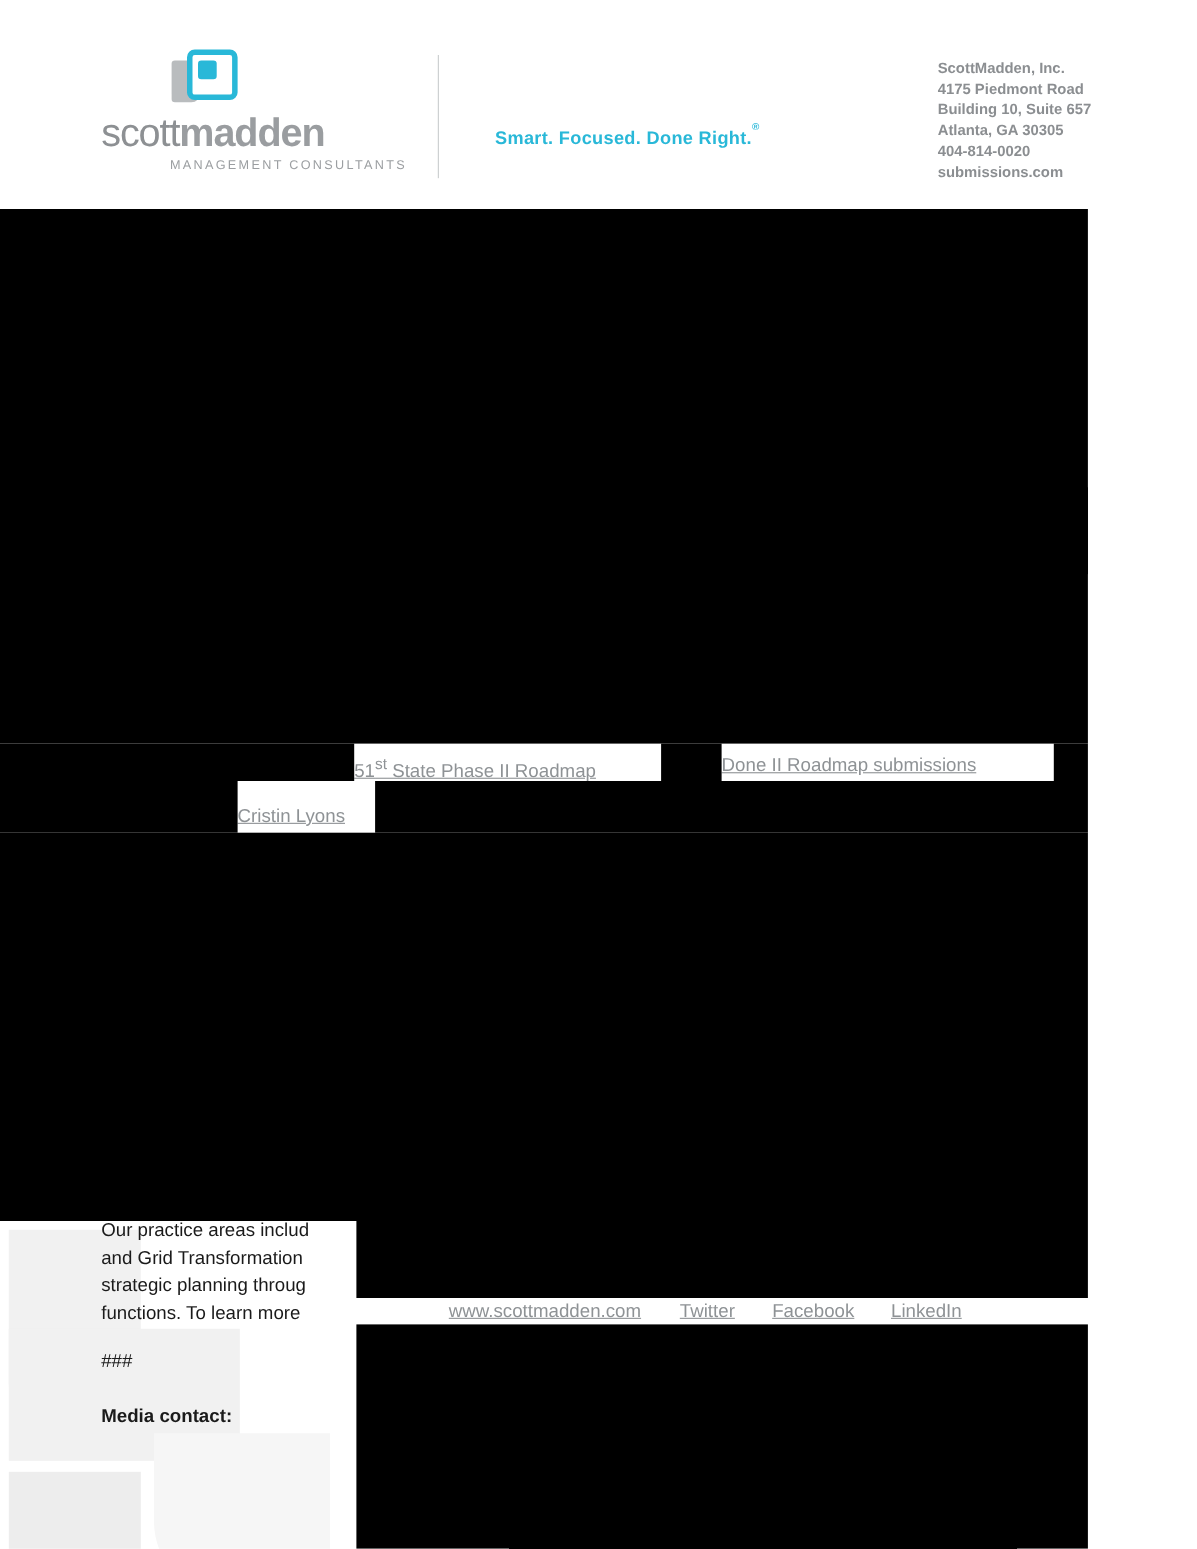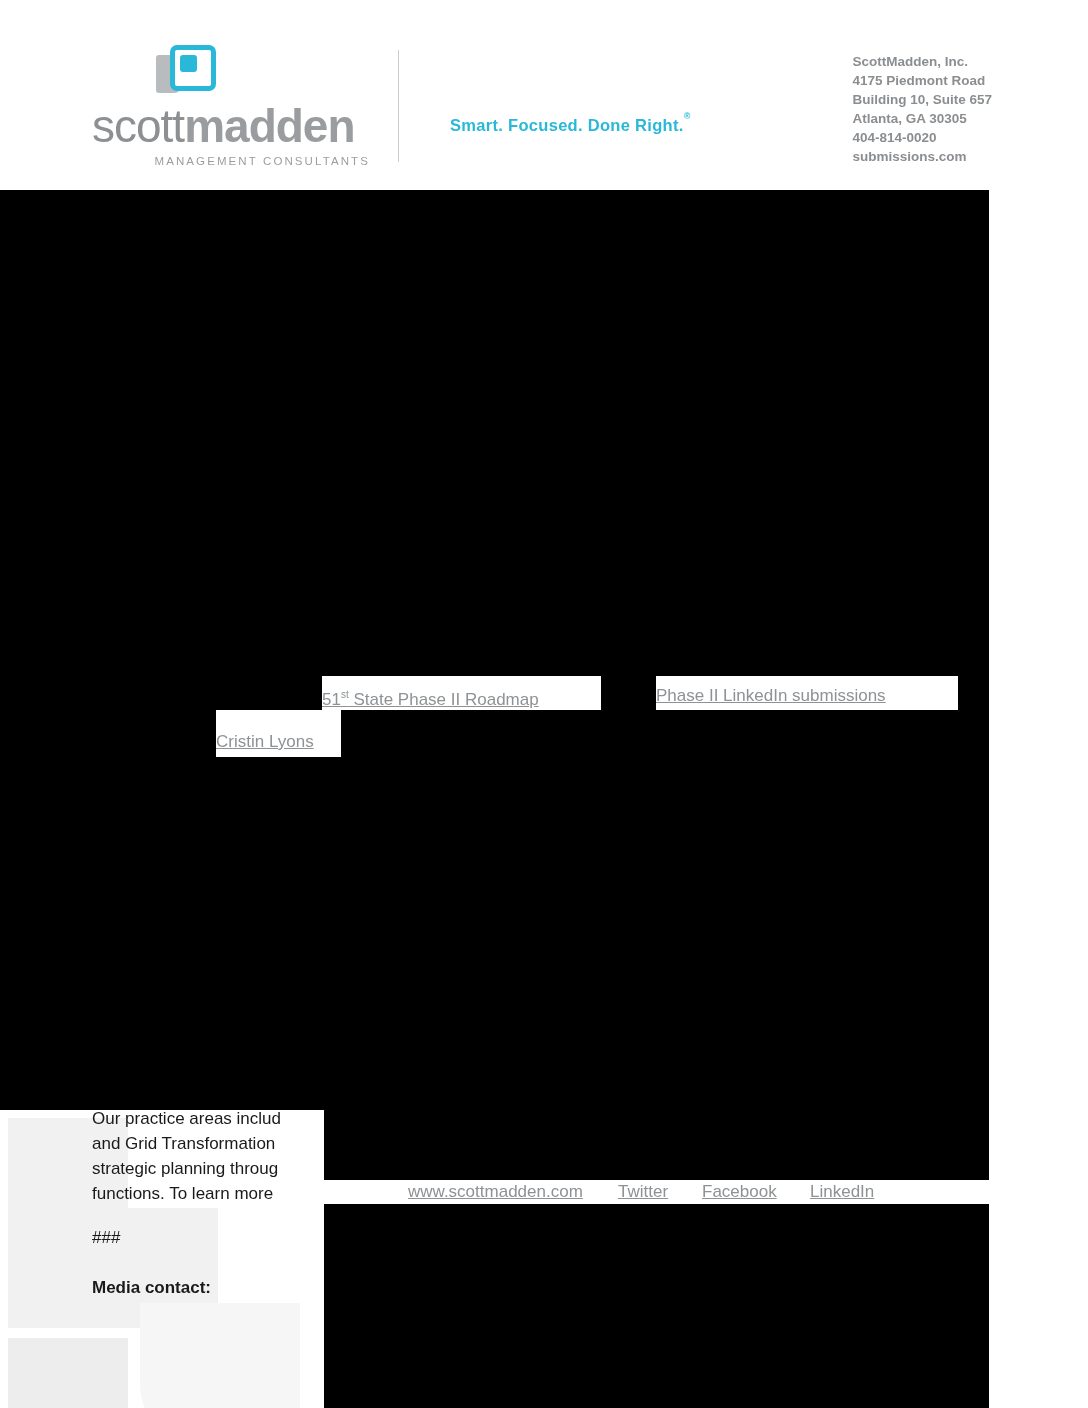--- a/index.html
+++ b/index.html
@@ -76,21 +76,21 @@
     background: #ffffff;
   }
   .logo-mark .sq3 {
     position: absolute;
     left: 24px; top: 10px;
     width: 17px; height: 17px;
     background: #29b8d8;
     border-radius: 3px;
   }
   .logo-word {
-    font-size: 46px;
+    font-size: 36px;
     letter-spacing: -1px;
     color: #8d9093;
     font-weight: 400;
     margin-top: 2px;
     line-height: 1;
   }
   .logo-word b { color: #9a9da0; font-weight: 700; }
   .logo-sub {
     font-size: 11.5px;
     letter-spacing: 2.1px;
@@ -197,25 +197,25 @@
       <div>404-814-0020</div>
       <div>submissions.com</div>
     </div>
   </div>
 
   <div class="doc-text" style="left:92px; top:449px;">
     <a class="lnk" href="#">Chris Vlahoplus</a>
   </div>
 
   <div class="doc-text" style="left:322px; top:682px;">
-    <a class="lnk" href="#"><span>51</span><sup style="font-size:10px">st</sup><span> State Phase II Roadmap</span></a>
+    <a class="lnk" href="#"><span>51</span><sup style="font-size:14px">st</sup><span> State Phase II Roadmap</span></a>
   </div>
 
   <div class="doc-text" style="left:656px; top:683px;">
-    <a class="lnk" href="#">Phase II LinkedIn submissions</a>
+    <a class="lnk" href="#">Done II Roadmap submissions</a>
   </div>
 
   <div class="doc-text" style="left:216px; top:729px;">
     <a class="lnk" href="#">Cristin Lyons</a>
   </div>
 
   <div class="para" style="top:1106px;">Our practice areas includ</div>
   <div class="para" style="top:1131px;">and Grid Transformation</div>
   <div class="para" style="top:1156px;">strategic planning throug</div>
   <div class="para" style="top:1181px;">functions. To learn more</div>

